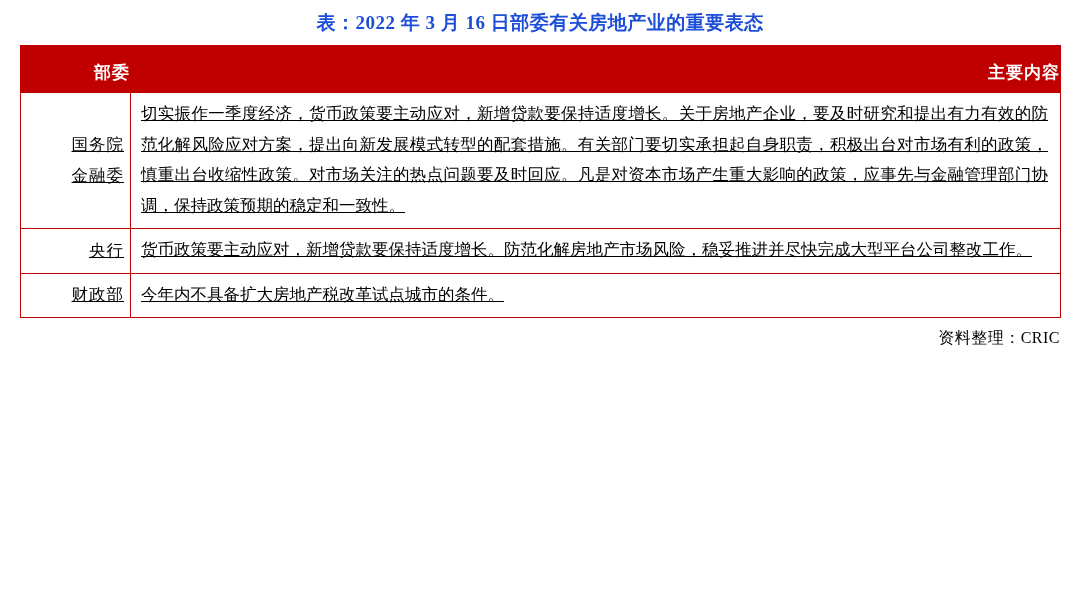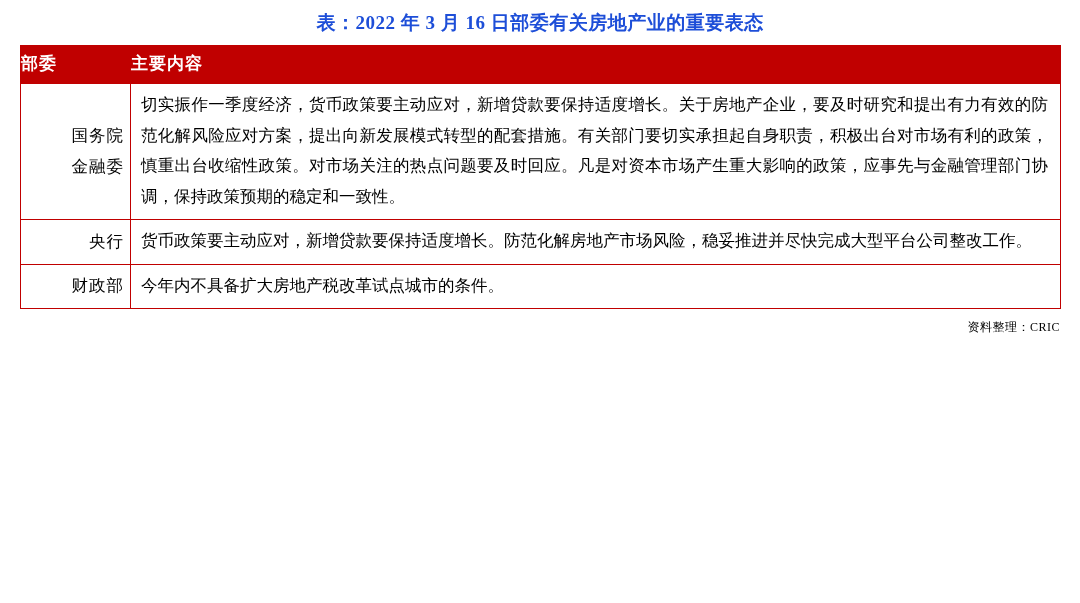--- a/index.html
+++ b/index.html
@@ -35,47 +35,48 @@
     table-layout: fixed;
     border: 1px solid #c00000;
   }
   table.main col.c1 { width: 110px; }
   table.main col.c2 { width: 930px; }
   thead th {
     background: #c00000;
     color: #ffffff;
     font-size: 17px;
     font-weight: bold;
-    text-align: left;
-    padding: 6px 0 8px 0;
+    text-align: right;
+    padding: 15px 0 8px 0;
     border: 1px solid #c00000;
     letter-spacing: 1px;
   }
   tbody td {
     border: 1px solid #c00000;
     font-size: 16.5px;
     line-height: 1.85;
     vertical-align: middle;
     color: #000;
+    text-decoration: underline;
   }
   td.dept {
     text-align: right;
     padding: 6px 6px;
     letter-spacing: 1px;
   }
   td.content {
     text-align: justify;
     text-justify: inter-ideograph;
     padding: 6px 12px 7px 10px;
   }
   .footer {
     margin-top: 10px;
     width: 1040px;
     text-align: right;
-    font-size: 12px;
+    font-size: 16px;
     letter-spacing: 0.5px;
     color: #000;
   }
 </style>
 </head>
 <body>
 
 <div class="page">
 
   <div class="title">表：2022 年 3 月 16 日部委有关房地产业的重要表态</div>

